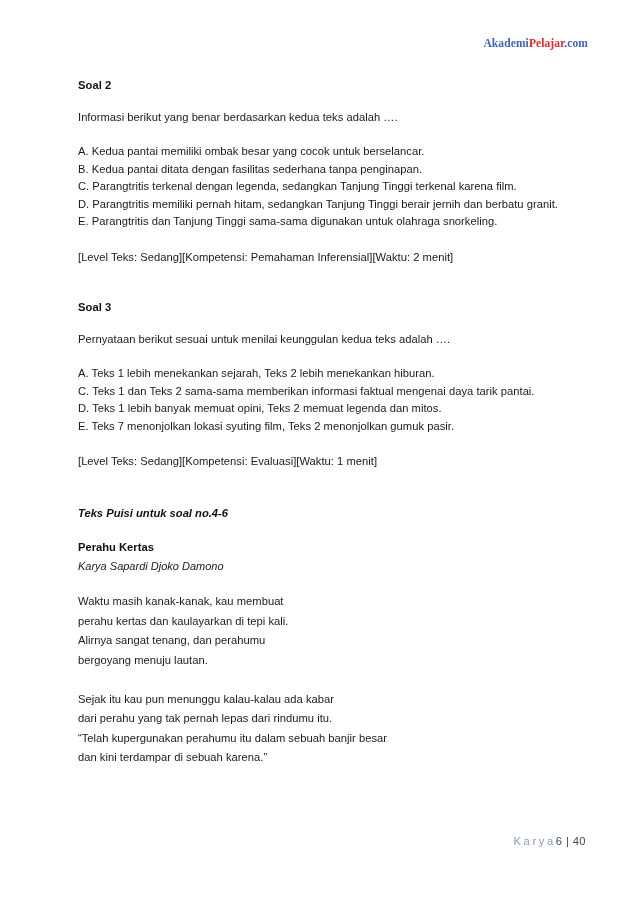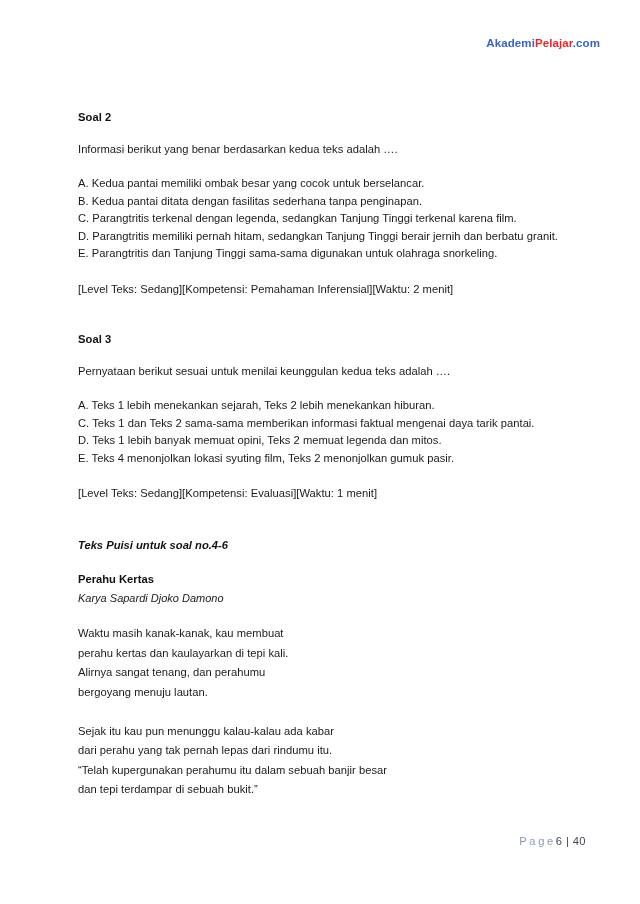--- a/index.html
+++ b/index.html
@@ -19,36 +19,36 @@
   .page {
     position: absolute;
     inset: 0;
     background: #ffffff;
   }
 
   
   .logo {
     position: absolute;
     top: 37px;
-    right: 40px;
+    right: 52px;
     font-size: 11.5px;
     font-weight: bold;
     letter-spacing: 0.1px;
     white-space: nowrap;
+    font-family: Liberation Serif, serif;
   }
   .logo .seg-blue { color: #3b63c4; }
   .logo .seg-red  { color: #e8262a; }
 
   
   .content {
     position: absolute;
     left: 78px;
     top: 79px;
     width: 500px;
-    margin-top: 32px;
   }
 
   .q-title {
     font-size: 11.2px;
     font-weight: bold;
     color: #111111;
     margin: 0 0 20px 0;
     letter-spacing: 0.05px;
   }
 
@@ -154,21 +154,21 @@
 
     <div class="gap-between-questions"></div>
 
     <div>
       <p class="q-title">Soal 3</p>
       <p class="q-stem">Pernyataan berikut sesuai untuk menilai keunggulan kedua teks adalah ….</p>
       <div class="options">
         <div class="option">A. Teks 1 lebih menekankan sejarah, Teks 2 lebih menekankan hiburan.</div>
         <div class="option">C. Teks 1 dan Teks 2 sama-sama memberikan informasi faktual mengenai daya tarik pantai.</div>
         <div class="option">D. Teks 1 lebih banyak memuat opini, Teks 2 memuat legenda dan mitos.</div>
-        <div class="option">E. Teks 4 menonjolkan lokasi syuting film, Teks 2 menonjolkan gumuk pasir.</div>
+        <div class="option">E. Teks 7 menonjolkan lokasi syuting film, Teks 2 menonjolkan gumuk pasir.</div>
       </div>
       <p class="meta-line">[Level Teks: Sedang][Kompetensi: Evaluasi][Waktu: 1 menit]</p>
     </div>
 
     <div class="gap-before-poem"></div>
 
     <div>
       <p class="poem-section-title">Teks Puisi untuk soal no.4-6</p>
       <p class="poem-title">Perahu Kertas</p>
       <p class="poem-author">Karya Sapardi Djoko Damono</p>
@@ -178,23 +178,23 @@
         <div class="verse">perahu kertas dan kaulayarkan di tepi kali.</div>
         <div class="verse">Alirnya sangat tenang, dan perahumu</div>
         <div class="verse">bergoyang menuju lautan.</div>
       </div>
 
 
       <div class="stanza">
         <div class="verse">Sejak itu kau pun menunggu kalau-kalau ada kabar</div>
         <div class="verse">dari perahu yang tak pernah lepas dari rindumu itu.</div>
         <div class="verse">“Telah kupergunakan perahumu itu dalam sebuah banjir besar</div>
-        <div class="verse">dan tepi terdampar di sebuah bukit.”</div>
+        <div class="verse">dan kini terdampar di sebuah karena.”</div>
       </div>
     </div>
 
   </div>
 
   <div class="footer">
-    <span class="page-word">Page</span><span class="page-nums">6 | 40</span>
+    <span class="page-word">Karya</span><span class="page-nums">6 | 40</span>
   </div>
 
 </div>
 
 </body></html>

